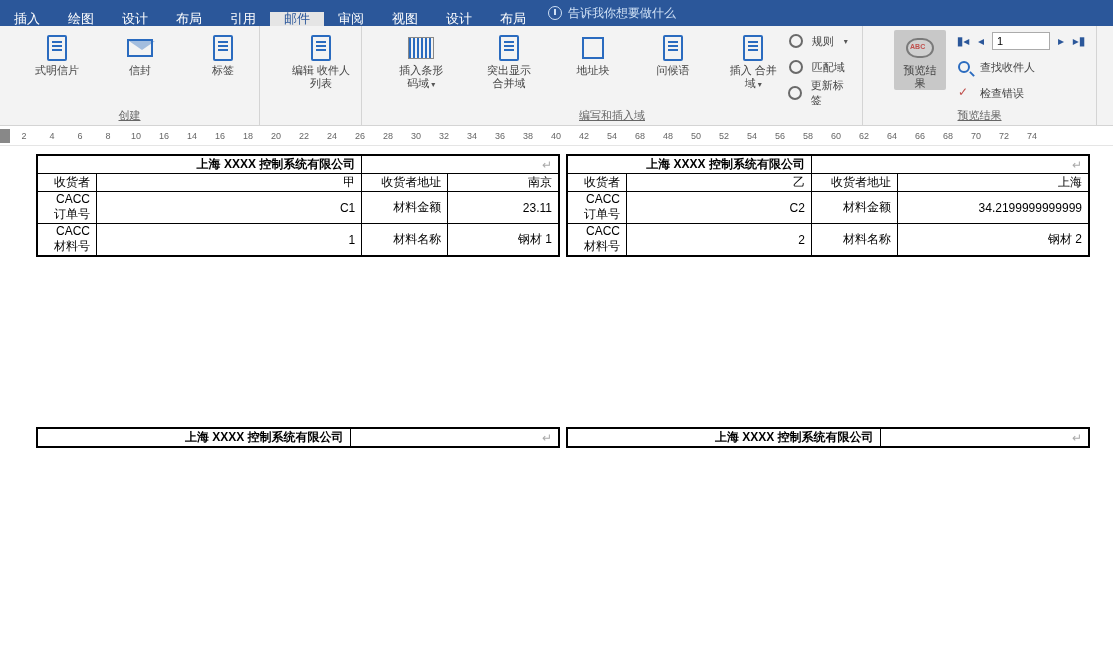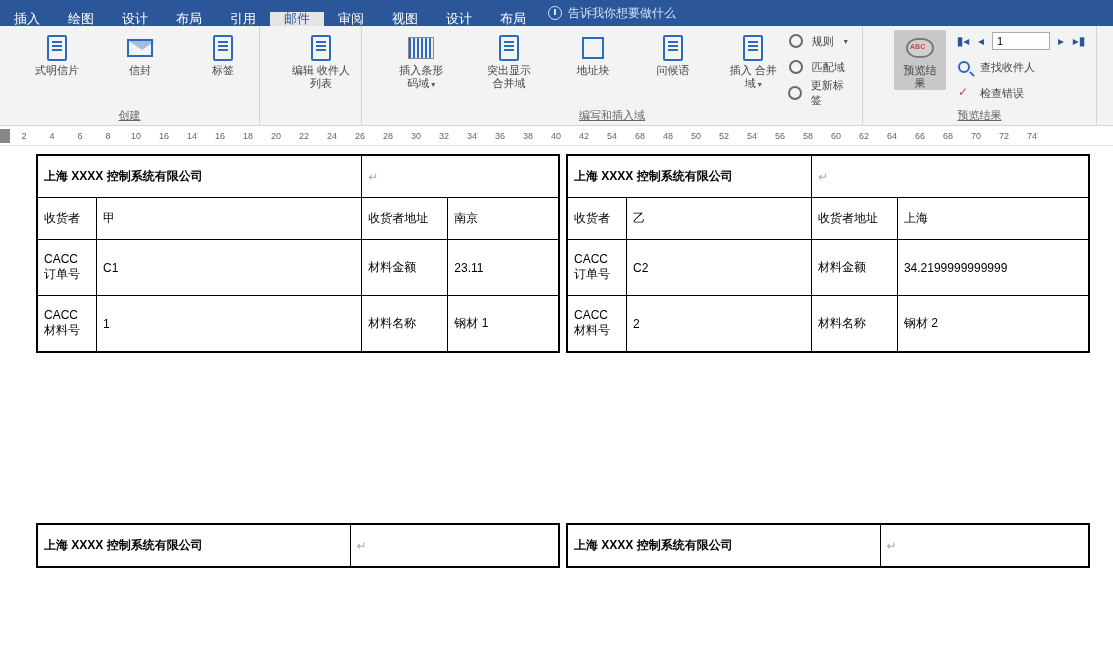--- a/index.html
+++ b/index.html
@@ -35,21 +35,21 @@
 .ruler-wrap { height: 20px; background: #fff; border-bottom: 1px solid #e5e5e5; position: relative; overflow: hidden; }
 .ruler { position: absolute; left: 0; top: 0; height: 20px; display: flex; align-items: center; }
 .rmark { width: 28px; text-align: center; font-size: 9px; color: #666; position: relative; }
 .rgrip { width: 10px; height: 14px; background: #888; }
 
 
 .docarea { background: #fff; height: calc(649px - 26px - 100px - 20px); overflow: auto; padding: 8px 0 0 36px; }
 .page-row { display: flex; gap: 6px; }
 .card { border: 1px solid #000; width: 524px; }
 .card table { border-collapse: collapse; width: 100%; }
-.card td { border: 1px solid #000; padding: 12px 6px; font-size: 12px; text-align: left; vertical-align: middle; }
+.card td { border: 1px solid #000; padding: 0 6px; font-size: 12px; text-align: right; vertical-align: middle; }
 .card .title-cell { font-weight: bold; }
 .card td.narrow { width: 59px; }
 .card td.mid { width: 86px; }
 .gap-between { height: 170px; }
 .pmark { color: #aaa; font-size: 10px; }
 
 
 .ic-env { width: 26px; height: 18px; border: 2px solid #2a6bbf; position: relative; }
 .ic-env::after { content: ""; position: absolute; left: 0; top: 0; border-left: 13px solid transparent; border-right: 13px solid transparent; border-top: 9px solid #2a6bbf; opacity: .4; }
 .ic-doc { width: 20px; height: 26px; border: 2px solid #2a6bbf; border-radius: 2px; position: relative; }

